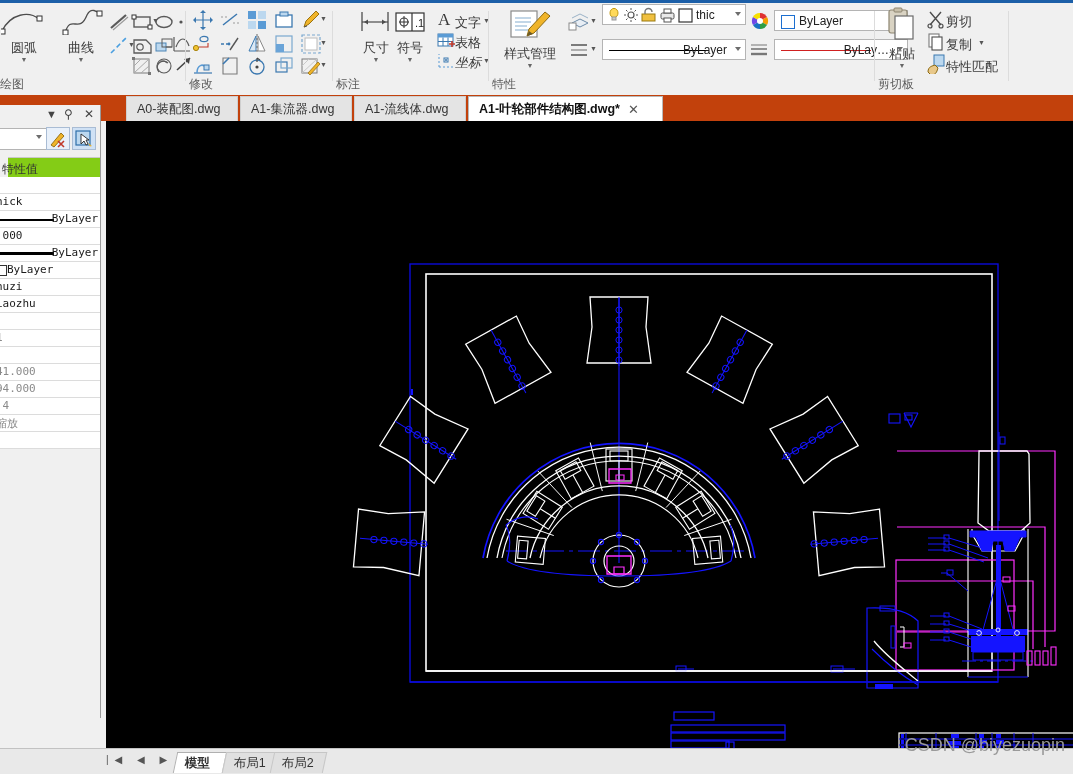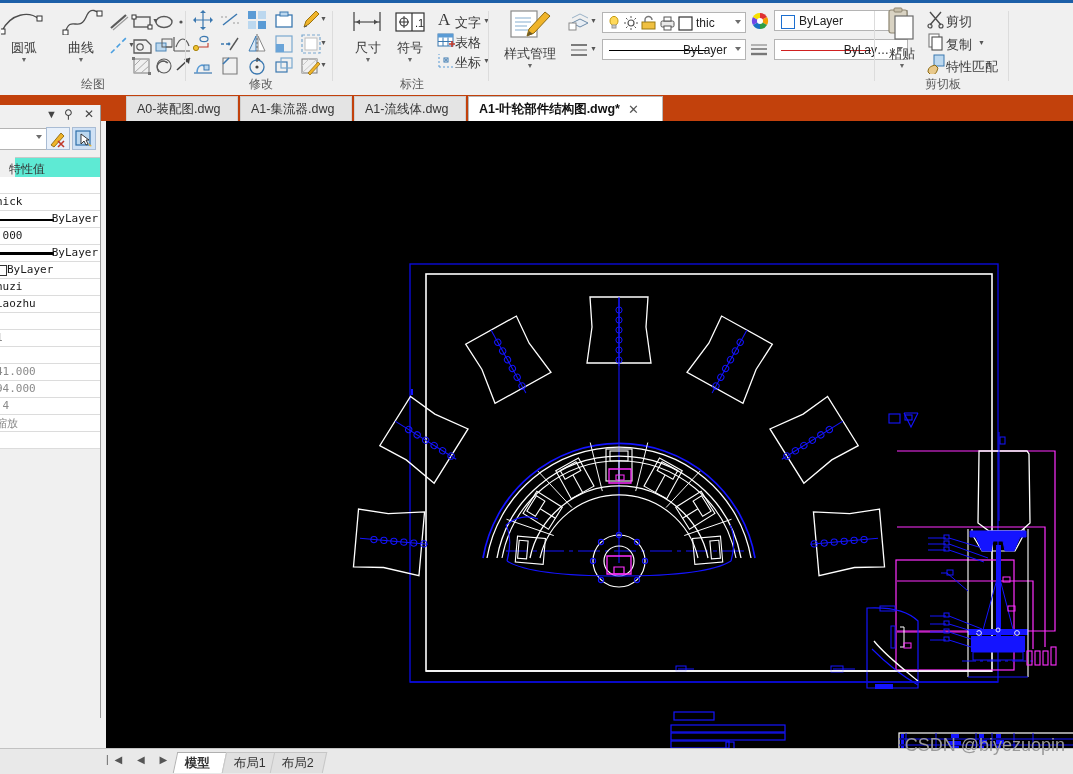--- a/index.html
+++ b/index.html
@@ -9,21 +9,21 @@
     background:#f0f0f0;
     -webkit-font-smoothing:antialiased;
   }
   .app{position:relative;width:1073px;height:774px;background:#f0f0f0;}
 
   
   .ribbon{position:absolute;left:0;top:0;width:1073px;height:95px;background:#f0f0f0;
           border-bottom:1px solid #d6d6d6;}
   .ribbon-strip{position:absolute;left:0;top:0;width:1073px;height:3px;background:#1c5fa8;}
   .rgroup{position:absolute;top:3px;height:92px;}
-  .rgroup .gtitle{position:absolute;bottom:2px;left:0;width:100%;text-align:center;
+  .rgroup .gtitle{position:absolute;bottom:2px;left:0;width:100%;text-align:left;
         font-size:12px;color:#5b5b5b;}
   .vsep{position:absolute;top:8px;width:1px;height:70px;background:#dcdcdc;}
 
   .bigbtn{position:absolute;text-align:center;font-size:13px;color:#3a3a3a;}
   .bigbtn .lbl{display:block;margin-top:1px;}
   .caret{font-size:7px;color:#666;display:block;line-height:6px;}
   .smicon{position:absolute;width:22px;height:22px;}
   .drop{position:absolute;font-size:7px;color:#555;}
 
   .smlabel{position:absolute;font-size:13px;color:#3a3a3a;white-space:nowrap;}
@@ -48,21 +48,21 @@
   .dtab .xbtn{margin-left:8px;font-size:13px;color:#555;}
 
   
   .proppanel{position:absolute;left:0;top:105px;width:100px;height:613px;
              background:#f0f0f0;border-right:1px solid #9a9a9a;overflow:hidden;}
   .pp-head{position:absolute;left:0;top:0;width:100px;height:19px;}
   .pp-head .hicon{position:absolute;font-size:11px;color:#444;}
   .pp-toolrow{position:absolute;left:0;top:22px;width:100px;height:26px;}
   .pp-combo{position:absolute;left:-10px;top:1px;width:55px;height:20px;border:1px solid #b4b4b4;background:#fff;}
   .pp-tbtn{position:absolute;top:0px;width:24px;height:23px;border:1px solid #a9bcd4;background:#e8f0fa;box-sizing:border-box;}
-  .pp-colhead{position:absolute;left:15px;top:52px;width:100px;height:20px;background:#5eead4;
+  .pp-colhead{position:absolute;left:8px;top:52px;width:100px;height:20px;background:#84cc16;
       border-top:1px solid #c9c9c9;border-bottom:1px solid #c9c9c9;}
   .pp-colhead span{position:absolute;left:-6px;top:3px;font-size:12px;color:#333;}
   .pgrid{position:absolute;left:0;top:72px;width:100px;background:#fff;}
   .prow{position:relative;height:16px;border-bottom:1px solid #dcdcdc;background:#fff;overflow:hidden;}
   .prow .pval{position:absolute;left:-4px;top:1px;font-size:11px;color:#1a1a1a;
       font-family:"DejaVu Sans Mono","Liberation Mono",monospace;white-space:nowrap;}
   .prow .pval.right{left:auto;right:2px;}
   .prow .pval.gray{color:#8a8a8a;}
   .prow .pline{position:absolute;left:-4px;top:8px;width:58px;height:1.5px;background:#000;}
   .prow .pbox{position:absolute;left:-4px;top:3px;width:9px;height:9px;border:1px solid #333;background:#fff;}
@@ -296,21 +296,21 @@
             <path d="M8 18 L18 7 L20 9 L10 20 z" fill="#f0b429" stroke="#9a7210" stroke-width=".8"></path>
           </svg>
       </div>
       <div class="drop" style="left:131px;top:58px;">▼</div>
 
       <div class="gtitle">修改</div>
       <div class="vsep" style="left:143px;"></div>
     </div>
 
     <div class="rgroup" style="left:336px;width:152px;">
-      <div class="bigbtn" style="left:8px;top:6px;width:48px;">
+      <div class="bigbtn" style="left:16px;top:6px;width:48px;">
         <svg width="40" height="26" viewBox="0 0 40 26">
           <line x1="6" y1="3" x2="6" y2="22" stroke="#4d4d4d" stroke-width="1.3"></line>
           <line x1="32" y1="3" x2="32" y2="22" stroke="#4d4d4d" stroke-width="1.3"></line>
           <line x1="6" y1="13" x2="32" y2="13" stroke="#4d4d4d" stroke-width="1.2"></line>
           <path d="M8 13 l4 -2.5 v5 z M30 13 l-4 -2.5 v5 z" fill="#4d4d4d"></path>
         </svg>
         <span class="lbl">尺寸</span>
         <span class="caret">▼</span>
       </div>
       <div class="bigbtn" style="left:48px;top:6px;width:52px;">
@@ -347,21 +347,21 @@
       <div class="smlabel" style="left:119px;top:31px;">表格</div>
 
       <div class="smicon" style="left:100px;top:48px;">
         <svg width="20" height="20" viewBox="0 0 20 20">
             <line x1="3" y1="16" x2="3" y2="3" stroke="#5a9bd5" stroke-dasharray="2,2"></line>
             <line x1="3" y1="16" x2="17" y2="16" stroke="#5a9bd5" stroke-dasharray="2,2"></line>
             <rect x="8" y="7" width="4" height="4" fill="none" stroke="#3b78b0"></rect>
             <circle cx="10" cy="9" r="1" fill="#3b78b0"></circle>
           </svg>
       </div>
-      <div class="smlabel" style="left:119px;top:51px;">坐标</div>
+      <div class="smlabel" style="left:119px;top:51px;font-style:italic;">坐标</div>
       <div class="drop" style="left:147px;top:54px;">▼</div>
 
       <div class="gtitle">标注</div>
       <div class="vsep" style="left:152px;"></div>
     </div>
 
     <div class="rgroup" style="left:492px;width:378px;">
       <div class="bigbtn" style="left:2px;top:4px;width:72px;">
         <svg width="58" height="34" viewBox="0 0 58 34">
           <rect x="10" y="4" width="26" height="26" fill="#fff" stroke="#8a8a8a" stroke-width="1.2"></rect>
@@ -387,21 +387,21 @@
 
       <div class="smicon" style="left:76px;top:36px;">
         <svg width="22" height="22" viewBox="0 0 22 22">
             <line x1="3" y1="6" x2="19" y2="6" stroke="#555" stroke-width="1.5"></line>
             <line x1="3" y1="11" x2="19" y2="11" stroke="#999" stroke-width="1.5"></line>
             <line x1="3" y1="16" x2="19" y2="16" stroke="#555" stroke-width="1.5"></line>
           </svg>
       </div>
       <div class="drop" style="left:98px;top:42px;">▼</div>
 
-      <div class="combo" style="left:110px;top:9px;width:144px;">
+      <div class="combo" style="left:110px;top:1px;width:144px;">
         <svg style="position:absolute;left:3px;top:2px;" width="16" height="16" viewBox="0 0 16 16">
             <ellipse cx="8" cy="6" rx="4" ry="4.6" fill="#ffd95a" stroke="#c49a10" stroke-width="1"></ellipse>
             <rect x="6" y="10" width="4" height="3" fill="#c9c9c9" stroke="#999"></rect>
           </svg>
         <svg style="position:absolute;left:20px;top:2px;" width="16" height="16" viewBox="0 0 16 16">
             <circle cx="8" cy="8" r="3" fill="none" stroke="#555" stroke-width="1.2"></circle>
             <path d="M8 1 v2 M8 13 v2 M1 8 h2 M13 8 h2 M3 3 l1.5 1.5 M11.5 11.5 L13 13 M13 3 l-1.5 1.5 M4.5 11.5 L3 13" stroke="#555" stroke-width="1"></path>
           </svg>
         <svg style="position:absolute;left:37px;top:2px;" width="18" height="16" viewBox="0 0 18 16">
             <rect x="2" y="7" width="13" height="7" fill="#f0c040" stroke="#9a7a10" stroke-width="1"></rect>
@@ -449,20 +449,21 @@
             <line x1="3" y1="9" x2="19" y2="9" stroke="#777" stroke-width="1.6"></line>
             <line x1="3" y1="14" x2="19" y2="14" stroke="#777" stroke-width="2.4"></line>
           </svg>
       </div>
       <div class="combo" style="left:282px;top:36px;width:134px;">
         <div class="linepv red" style="width:90px;"></div>
         <span class="ctext">ByLay…</span>
         <span class="carr"></span>
       </div>
 
+      <div class="gtitle" style="left:0;width:380px;">特性</div>
       <div class="vsep" style="left:382px;"></div>
     </div>
 
     <div class="rgroup" style="left:878px;width:130px;">
       <div class="bigbtn" style="left:0px;top:4px;width:48px;">
         <svg width="40" height="34" viewBox="0 0 40 34">
           <rect x="7" y="3" width="18" height="23" rx="2" fill="#d9d3c3" stroke="#8d8570" stroke-width="1.2"></rect>
           <rect x="12" y="1" width="8" height="4" rx="1" fill="#c8c0ab" stroke="#8d8570"></rect>
           <rect x="13" y="9" width="18" height="23" fill="#fff" stroke="#6a6a6a" stroke-width="1.2"></rect>
         </svg>

